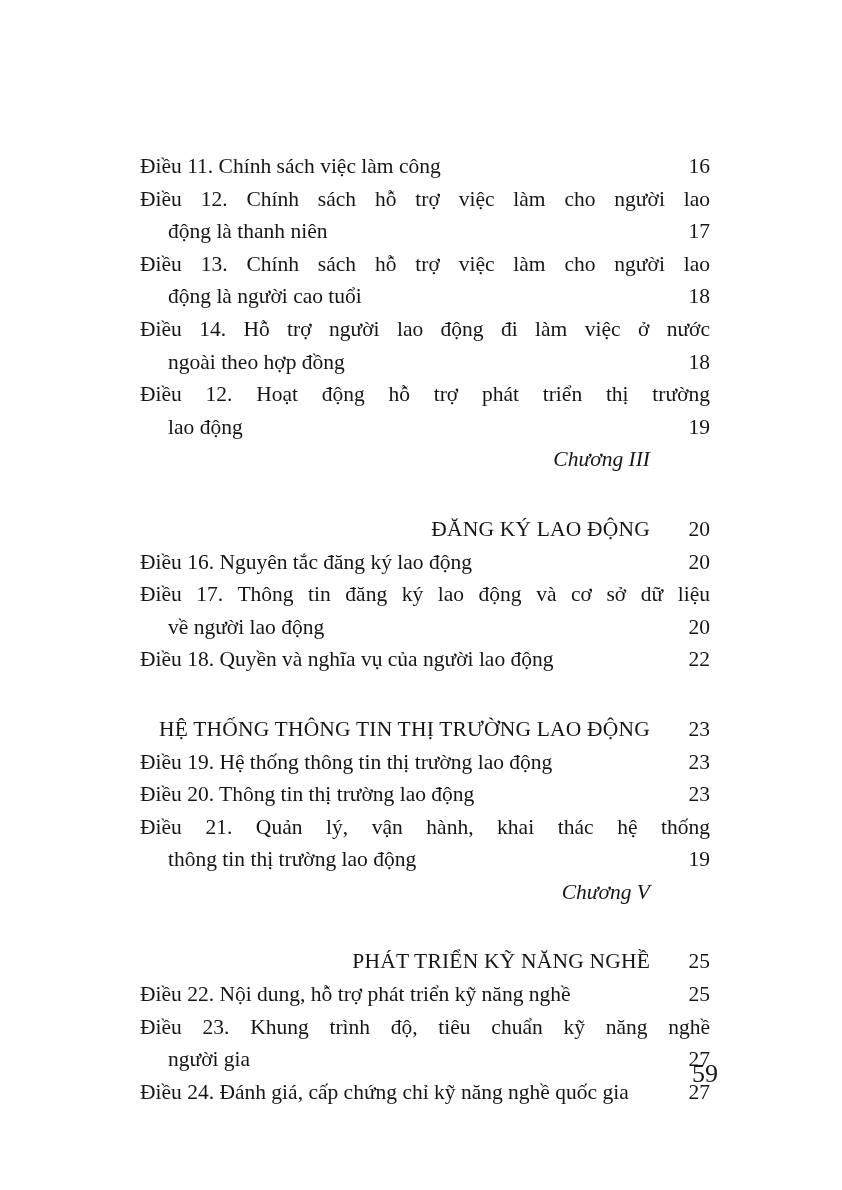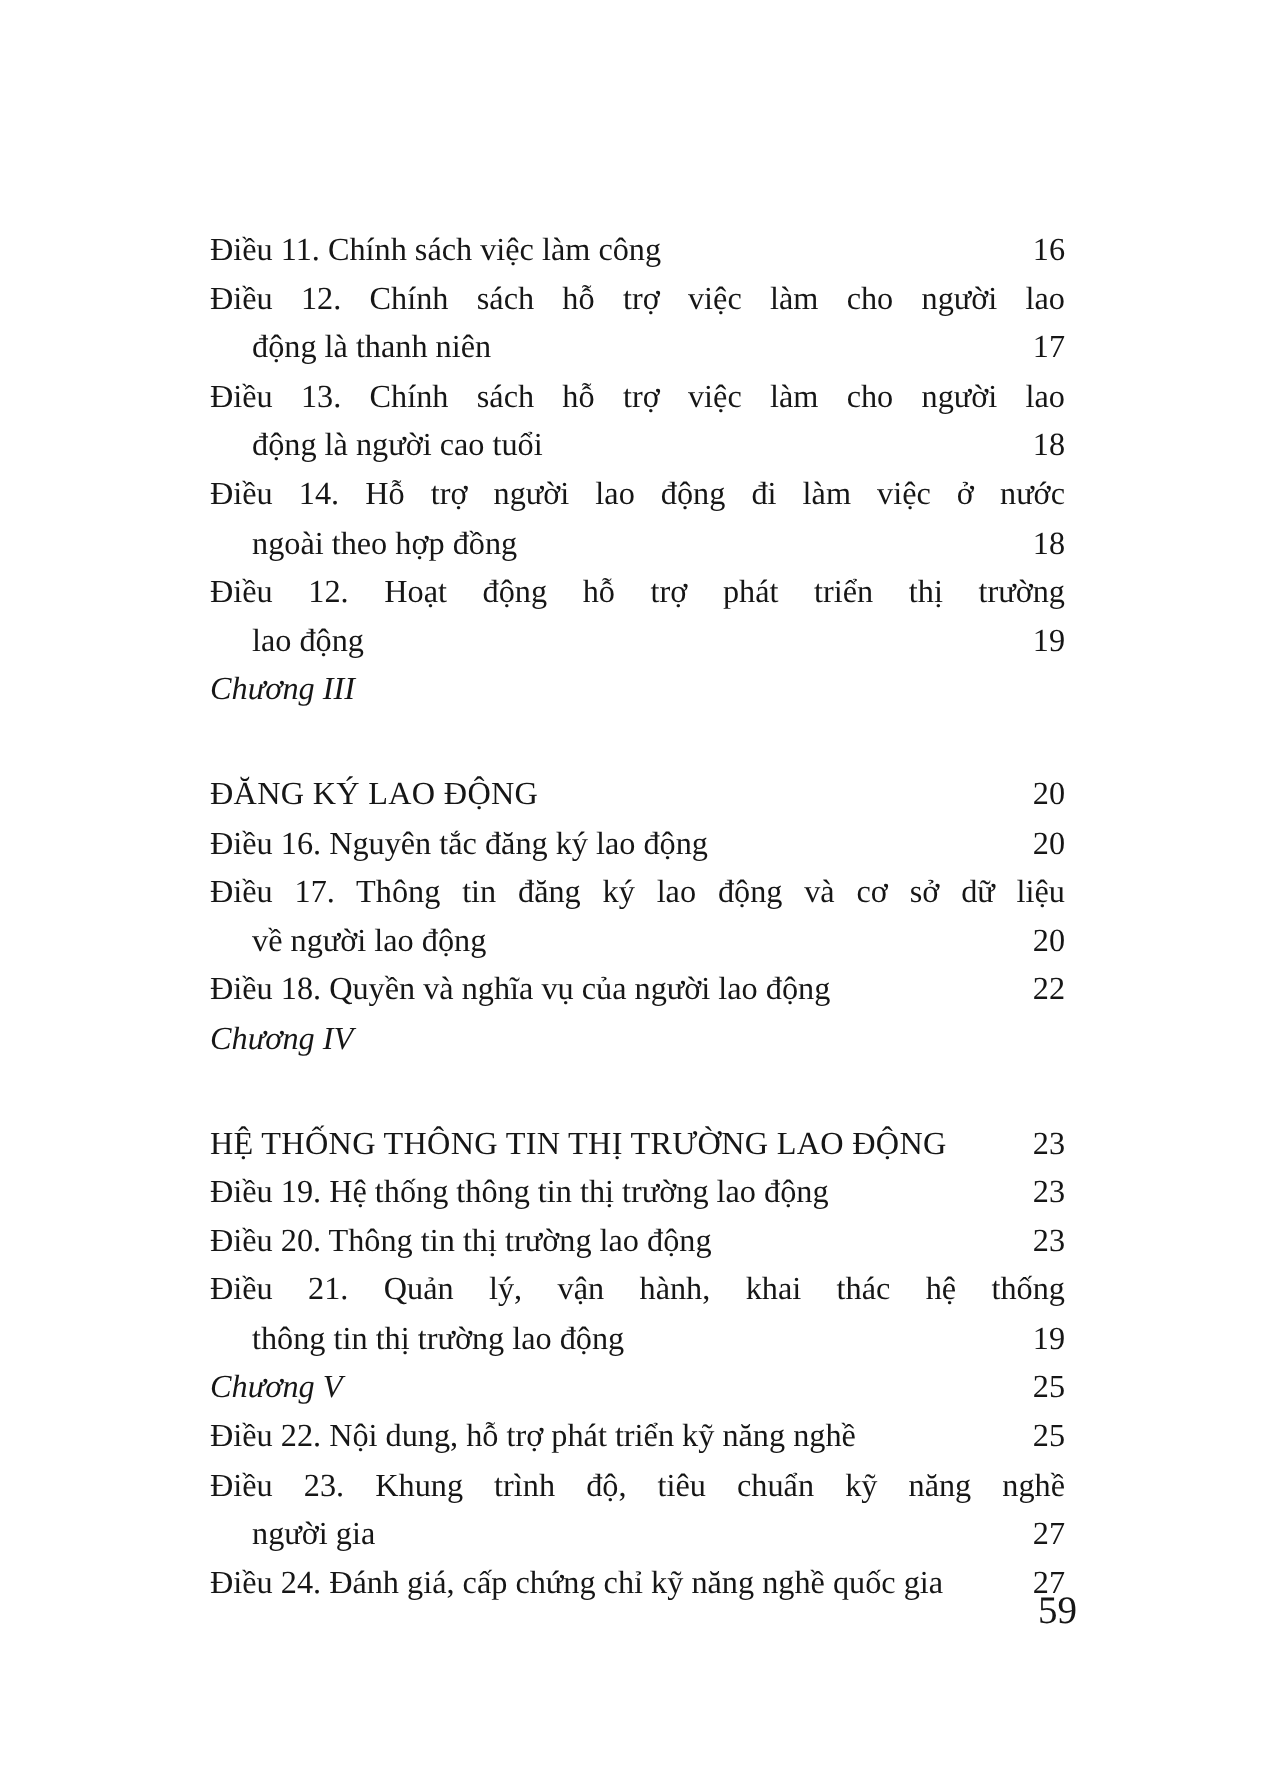--- a/index.html
+++ b/index.html
@@ -14,21 +14,21 @@
     position:absolute;left:140px;top:150px;width:570px;
     font-size:21.5px;line-height:32.6px;
   }
   .entry{position:relative;}
   .line{min-height:32.6px;}
   
   .line.just{text-align:justify;text-align-last:justify;}
   
   .line.cont{padding-left:28px;}
   .pageno{position:absolute;right:0;bottom:0;}
-  .chapter{text-align:left;padding-right:60px;position:relative;}
+  .chapter{text-align:right;padding-right:60px;position:relative;}
   .chapter .line{white-space:nowrap;}
   .chapter .label{font-style:italic;}
   .chapter .title{font-weight:400;letter-spacing:.2px;margin-top:37px;}
   .footer-pageno{
     position:absolute;top:1058px;right:124px;
     font-size:26px;line-height:32.6px;
   }
 </style>
 </head>
 <body>
@@ -71,39 +71,39 @@
       <div class="entry article">
         <div class="line just">Điều 17. Thông tin đăng ký lao động và cơ sở dữ liệu</div>
         <div class="line cont">về người lao động</div>
         <span class="pageno">20</span>
       </div>
       <div class="entry article">
         <div class="line">Điều 18. Quyền và nghĩa vụ của người lao động</div>
         <span class="pageno">22</span>
       </div>
       <div class="entry chapter">
-        <div class="line label">Chương IV</div>
         <div class="line title">HỆ THỐNG THÔNG TIN THỊ TRƯỜNG LAO ĐỘNG</div>
         <span class="pageno">23</span>
       </div>
       <div class="entry article">
         <div class="line">Điều 19. Hệ thống thông tin thị trường lao động</div>
         <span class="pageno">23</span>
       </div>
       <div class="entry article">
         <div class="line">Điều 20. Thông tin thị trường lao động</div>
         <span class="pageno">23</span>
       </div>
       <div class="entry article">
         <div class="line just">Điều 21. Quản lý, vận hành, khai thác hệ thống</div>
         <div class="line cont">thông tin thị trường lao động</div>
         <span class="pageno">19</span>
       </div>
       <div class="entry chapter">
         <div class="line label">Chương V</div>
+        <div class="line title">PHÁT TRIỂN KỸ NĂNG NGHỀ</div>
         <span class="pageno">25</span>
       </div>
       <div class="entry article">
         <div class="line">Điều 22. Nội dung, hỗ trợ phát triển kỹ năng nghề</div>
         <span class="pageno">25</span>
       </div>
       <div class="entry article">
         <div class="line just">Điều 23. Khung trình độ, tiêu chuẩn kỹ năng nghề</div>
         <div class="line cont">người gia</div>
         <span class="pageno">27</span>

